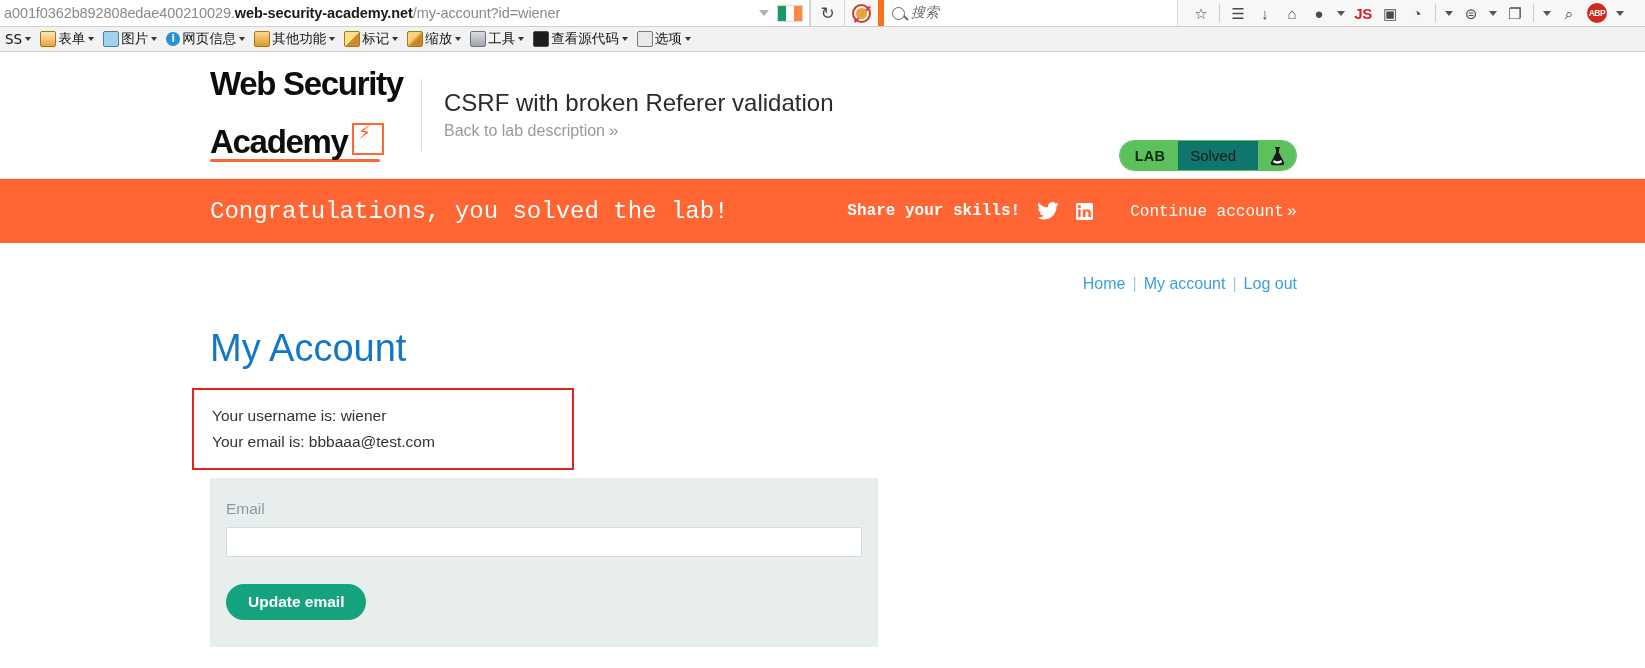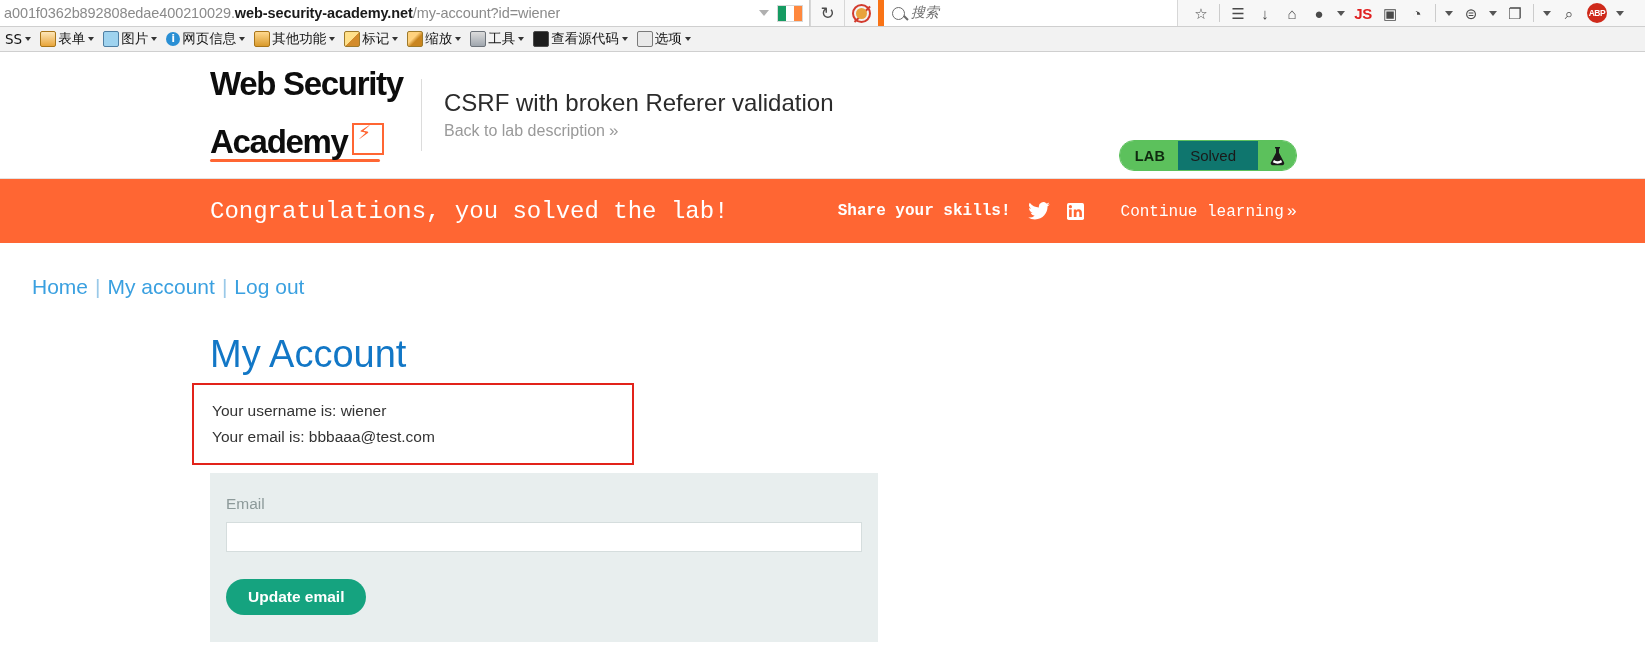--- a/index.html
+++ b/index.html
@@ -391,42 +391,42 @@
     margin-left: 20px;
   }
   .continue-link .chev { font-size: 17px; margin-left: 3px; }
 
   
   .content-wrap {
     position: relative;
     padding-bottom: 40px;
   }
   .account-nav {
-    text-align: left;
+    text-align: right;
     padding: 32px 348px 0 0;
-    font-size: 21px;
+    font-size: 16px;
     color: #6fb9e8;
     margin-left: 32px;
   }
   .account-nav a {
     color: #3aa0e0;
     text-decoration: none;
   }
   .account-nav .sep { color: #9ac9e8; margin: 0 7px; }
 
   .account-title {
     margin: 34px 0 0 210px;
     font-size: 38px;
     color: #1277c6;
     font-weight: normal;
   }
 
   .info-box {
-    margin: 7px 0 0 192px;
-    width: 442px;
+    margin: 18px 0 0 192px;
+    width: 382px;
     border: 2px solid #e2231a;
     box-sizing: border-box;
     padding: 13px 0 13px 18px;
   }
   .info-line {
     font-size: 15.5px;
     color: #333333;
     padding: 4px 0;
   }
 
@@ -621,21 +621,21 @@
         </svg>
       </span>
       <span class="social-icon">
         <svg width="17" height="17" viewBox="0 0 20 20">
           <rect width="20" height="20" rx="2" fill="#ffffff"></rect>
           <rect x="2.5" y="7.5" width="3" height="9" fill="#ff6633"></rect>
           <circle cx="4" cy="4.3" r="1.9" fill="#ff6633"></circle>
           <path d="M8 7.5h2.9v1.3a3.2 3.2 0 0 1 2.9-1.5c2.4 0 3.7 1.5 3.7 4.2v5h-3v-4.4c0-1.2-.4-2-1.5-2s-1.8.8-1.8 2v4.4H8z" fill="#ff6633"></path>
         </svg>
       </span>
-      <span class="continue-link"><span>Continue learning</span><span class="chev">»</span></span>
+      <span class="continue-link"><span>Continue account</span><span class="chev">»</span></span>
     </div>
   </div>
 
   <div class="content-wrap">
 
     <div class="account-nav">
       <a href="#">Home</a><span class="sep">|</span><a href="#">My account</a><span class="sep">|</span><a href="#">Log out</a>
     </div>
 
     <h1 class="account-title">My Account</h1>

